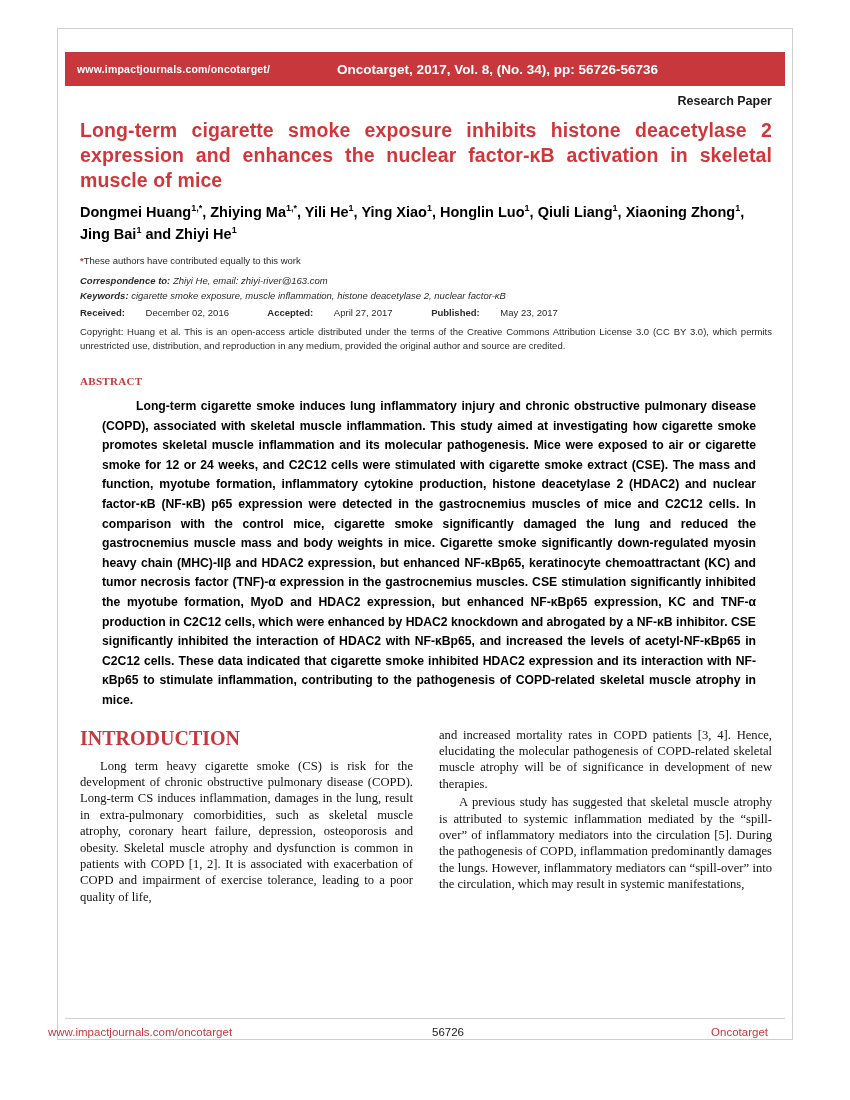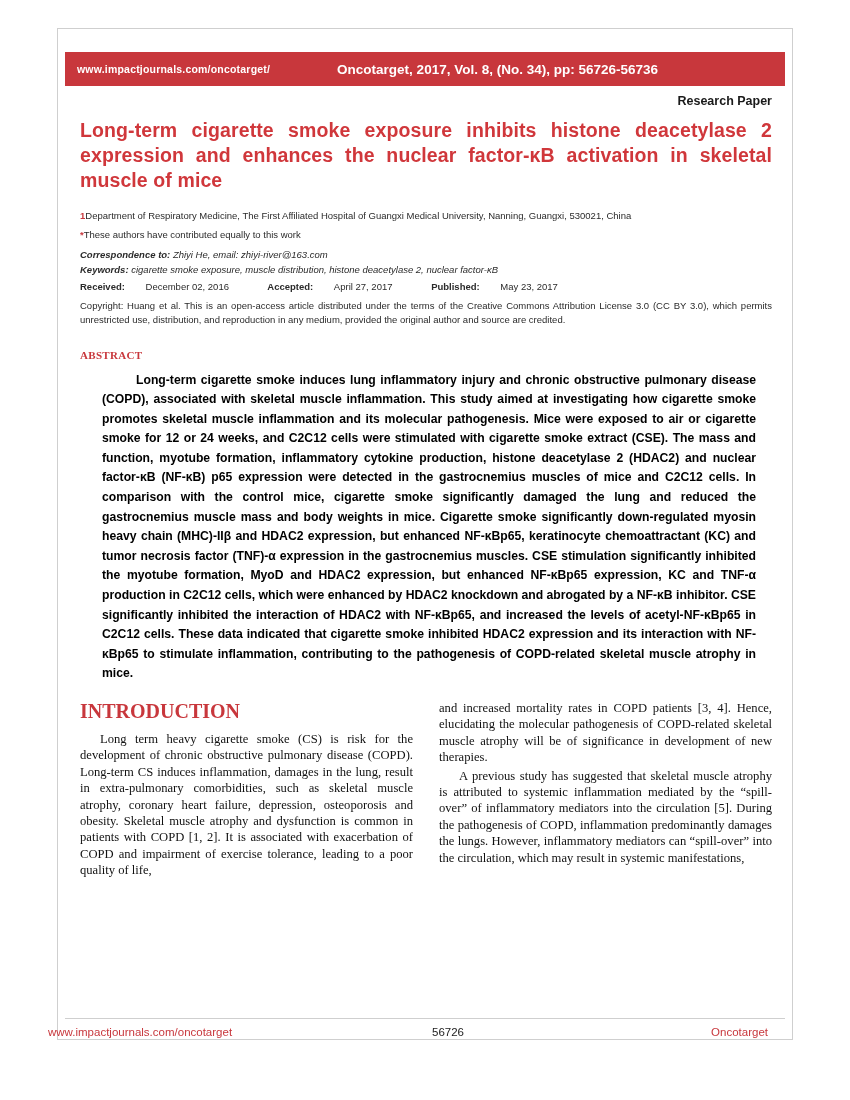--- a/index.html
+++ b/index.html
@@ -74,21 +74,21 @@
     color: #1a1a1a;
     margin-bottom: 10px;
   }
   .title {
     color: #d0373b;
     font-family: "Liberation Sans", sans-serif;
     font-weight: bold;
     font-size: 19.5px;
     line-height: 25px;
     text-align: justify;
-    margin: 0 0 16px 0;
+    margin: 0 0 8px 0;
     letter-spacing: 0.1px;
   }
   .authors {
     font-family: "Liberation Sans", sans-serif;
     font-weight: bold;
     font-size: 14.5px;
     line-height: 22px;
     color: #000;
     margin-bottom: 10px;
   }
@@ -214,33 +214,35 @@
     <div class="header-url">www.impactjournals.com/oncotarget/</div>
     <div class="header-cite">Oncotarget, 2017, Vol. 8, (No. 34), pp: 56726-56736</div>
   </div>
 
   <div class="content">
 
     <div class="research-paper">Research Paper</div>
 
     <h1 class="title">Long-term cigarette smoke exposure inhibits histone deacetylase 2 expression and enhances the nuclear factor-κB activation in skeletal muscle of mice</h1>
 
-
-    <div class="affil"><span class="mark">1</span><span>Department of Respiratory Medicine, The First Affiliated Hospital of Guangxi Medical University, Nanning, Guangxi, 530021, China</span></div>
+    <div class="authors">
+      Dongmei Huang<sup>1,*</sup>, Zhiying Ma<sup>1,*</sup>, Yili He<sup>1</sup>, Ying Xiao<sup>1</sup>, Honglin Luo<sup>1</sup>, Qiuli Liang<sup>1</sup>, Xiaoning Zhong<sup>1</sup>, Jing Bai<sup>1</sup> and Zhiyi He<sup>1</sup>
+    </div>
+
 
     <div class="equal"><span class="mark" style="color:#c8373c;font-weight:bold;">*</span><span>These authors have contributed equally to this work</span></div>
 
     <div class="meta-line">
       <b>Correspondence to:</b>
       <span>Zhiyi He, email: zhiyi-river@163.com</span>
     </div>
 
     <div class="meta-line">
       <b>Keywords:</b>
-      <span>cigarette smoke exposure, muscle distribution, histone deacetylase 2, nuclear factor-κB</span>
+      <span>cigarette smoke exposure, muscle inflammation, histone deacetylase 2, nuclear factor-κB</span>
     </div>
 
     <div class="dates">
       <span><span>Received:</span> <span class="val">December 02, 2016</span></span>
       <span><span>Accepted:</span> <span class="val">April 27, 2017</span></span>
       <span><span>Published:</span> <span class="val">May 23, 2017</span></span>
     </div>
 
     <div class="copyright">Copyright: Huang et al. This is an open-access article distributed under the terms of the Creative Commons Attribution License 3.0 (CC BY 3.0), which permits unrestricted use, distribution, and reproduction in any medium, provided the original author and source are credited.</div>
 

